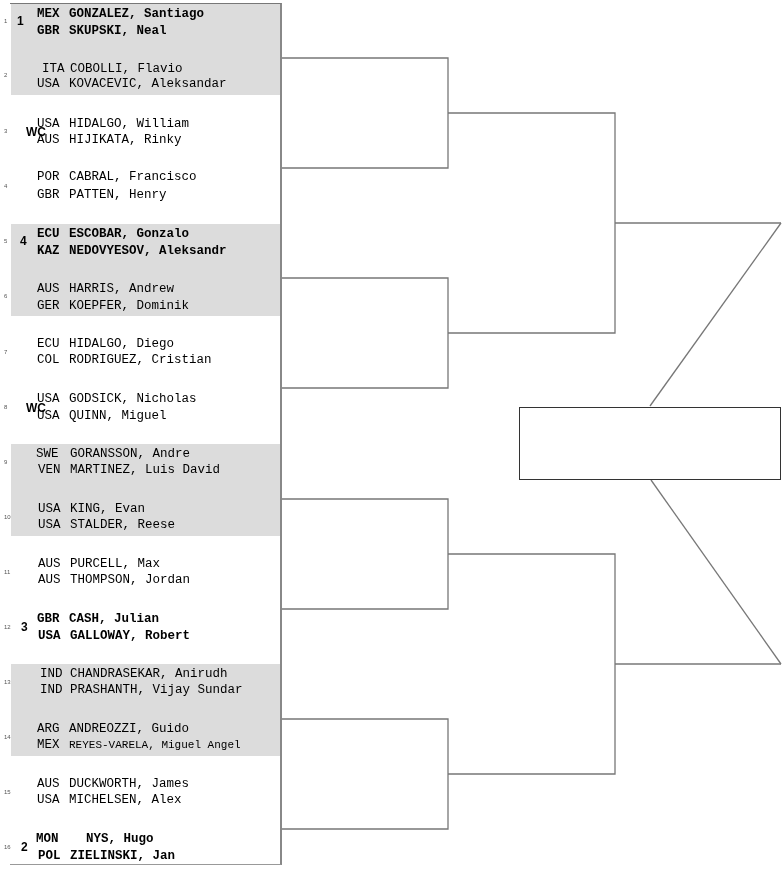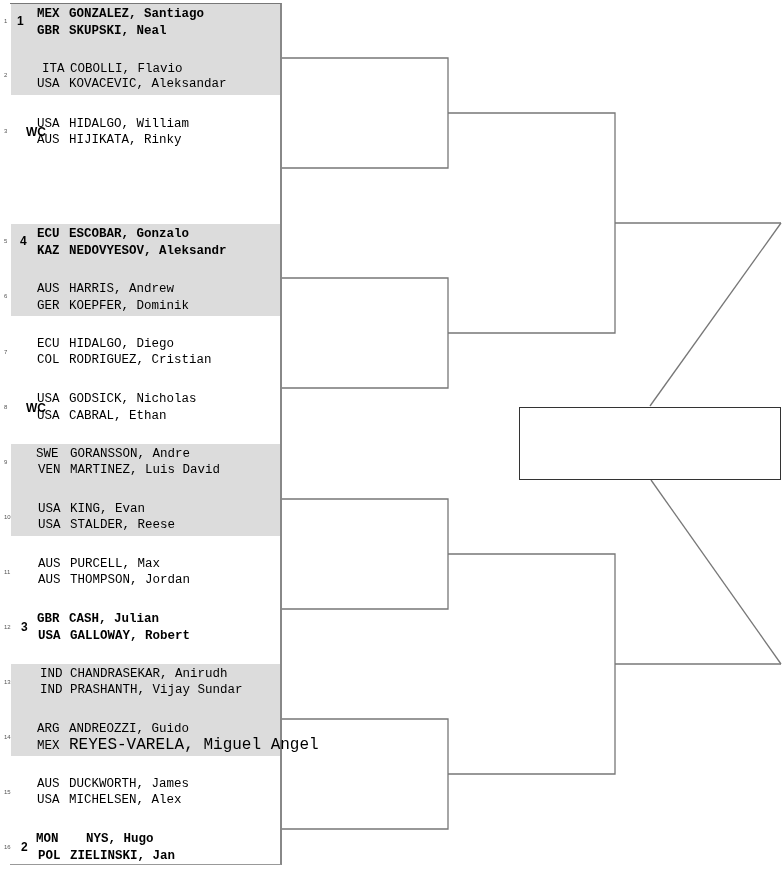--- a/index.html
+++ b/index.html
@@ -11,21 +11,21 @@
            border-top:1px solid #777; border-right:2px solid #888; border-bottom:1px solid #999;
            box-sizing:border-box; pointer-events:none; }
   .slot { position:absolute; left:0; width:282px; height:55px; }
   .slot-num { position:absolute; left:4px; font-size:6px; color:#555; }
   .seed { position:absolute; left:17px; font-size:12px; font-weight:bold; }
   .seed.wc { left:26px; font-size:12px; }
   .line { position:absolute; font-size:12.5px; white-space:nowrap; line-height:16px;font-family:Liberation Mono, monospace; }
   .line.bold { font-weight:bold; }
   .line .cc { display:inline-block; width:32px; }
   .line .nm { display:inline-block; }
-  .line .nm.small { font-size:16px; }
+  .line .nm.small { font-size:11px; }
   svg line, svg polyline { stroke:#777; stroke-width:1.3; fill:none; }
   .winner-box { position:absolute; left:519px; top:407px; width:262px; height:73px;
                 border:1.5px solid #333; box-sizing:border-box; background:#fff; }
 </style>
 </head>
 <body>
 
 <div class="draw">
 
   <div class="shade" style="top:4px;height:91px;"></div>
@@ -48,20 +48,25 @@
     <div class="line" style="left:37px;top:17px"><span class="cc">USA</span><span class="nm">KOVACEVIC, Aleksandar</span></div>
   </div>
 
   <div class="slot" style="top:115px">
     <span class="slot-num" style="top:13px">3</span>
     <span class="seed wc" style="top:10px">WC</span>
     <div class="line" style="left:37px;top:1px"><span class="cc">USA</span><span class="nm">HIDALGO, William</span></div>
     <div class="line" style="left:37px;top:17px"><span class="cc">AUS</span><span class="nm">HIJIKATA, Rinky</span></div>
   </div>
 
+  <div class="slot" style="top:169px">
+    <span class="slot-num" style="top:14px">4</span>
+    <div class="line" style="left:37px;top:0px"><span class="cc">POR</span><span class="nm">CABRAL, Francisco</span></div>
+    <div class="line" style="left:37px;top:18px"><span class="cc">GBR</span><span class="nm">PATTEN, Henry</span></div>
+  </div>
 
   <div class="slot" style="top:226px">
     <span class="slot-num" style="top:12px">5</span>
     <span class="seed" style="top:8px;left:20px">4</span>
     <div class="line bold" style="left:37px;top:0px"><span class="cc">ECU</span><span class="nm">ESCOBAR, Gonzalo</span></div>
     <div class="line bold" style="left:37px;top:17px"><span class="cc">KAZ</span><span class="nm">NEDOVYESOV, Aleksandr</span></div>
   </div>
 
   <div class="slot" style="top:281px">
     <span class="slot-num" style="top:12px">6</span>
@@ -72,21 +77,21 @@
   <div class="slot" style="top:336px">
     <span class="slot-num" style="top:13px">7</span>
     <div class="line" style="left:37px;top:0px"><span class="cc">ECU</span><span class="nm">HIDALGO, Diego</span></div>
     <div class="line" style="left:37px;top:16px"><span class="cc">COL</span><span class="nm">RODRIGUEZ, Cristian</span></div>
   </div>
 
   <div class="slot" style="top:391px">
     <span class="slot-num" style="top:13px">8</span>
     <span class="seed wc" style="top:10px">WC</span>
     <div class="line" style="left:37px;top:0px"><span class="cc">USA</span><span class="nm">GODSICK, Nicholas</span></div>
-    <div class="line" style="left:37px;top:17px"><span class="cc">USA</span><span class="nm">CABRAL, Ethan</span></div>
+    <div class="line" style="left:37px;top:17px"><span class="cc">USA</span><span class="nm">QUINN, Miguel</span></div>
   </div>
 
   <div class="slot" style="top:446px">
     <span class="slot-num" style="top:13px">9</span>
     <div class="line" style="left:36px;top:0px"><span class="cc" style="width:34px">SWE</span><span class="nm">GORANSSON, Andre</span></div>
     <div class="line" style="left:38px;top:16px"><span class="cc">VEN</span><span class="nm">MARTINEZ, Luis David</span></div>
   </div>
 
   <div class="slot" style="top:556px">
     <span class="slot-num" style="top:13px">11</span>

